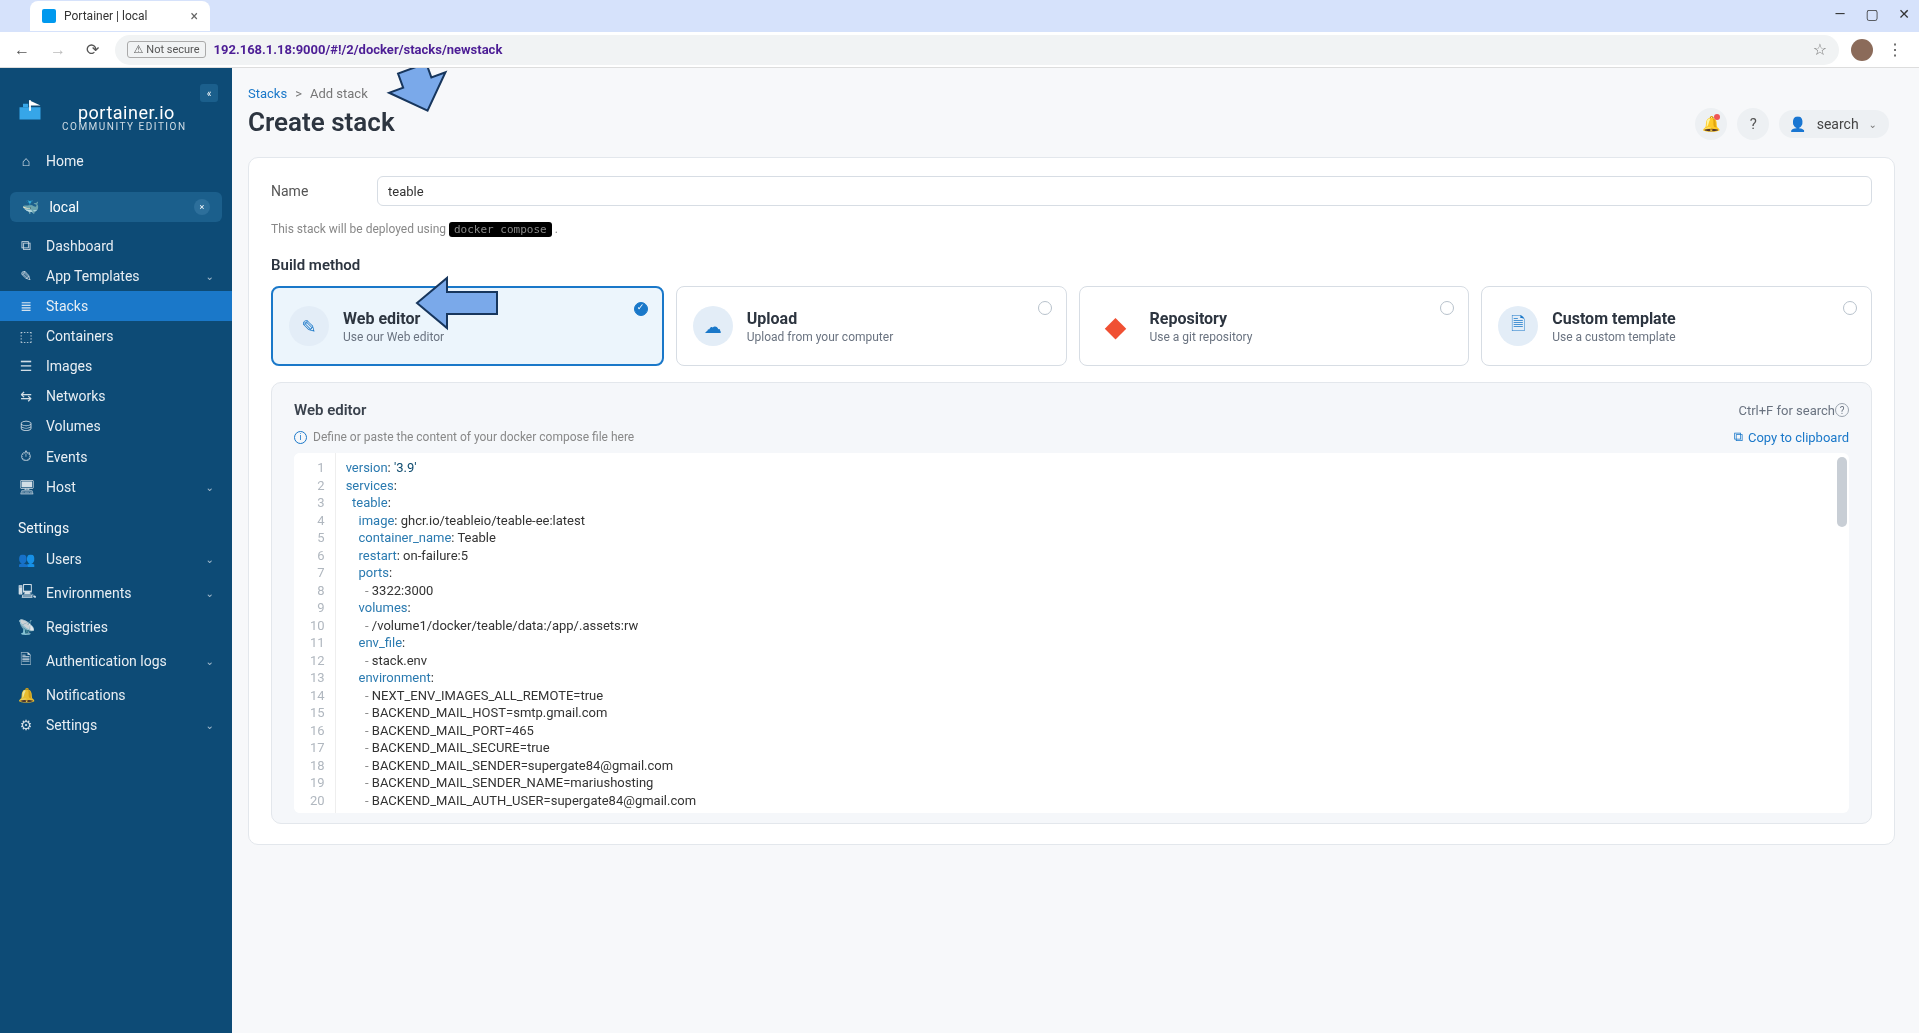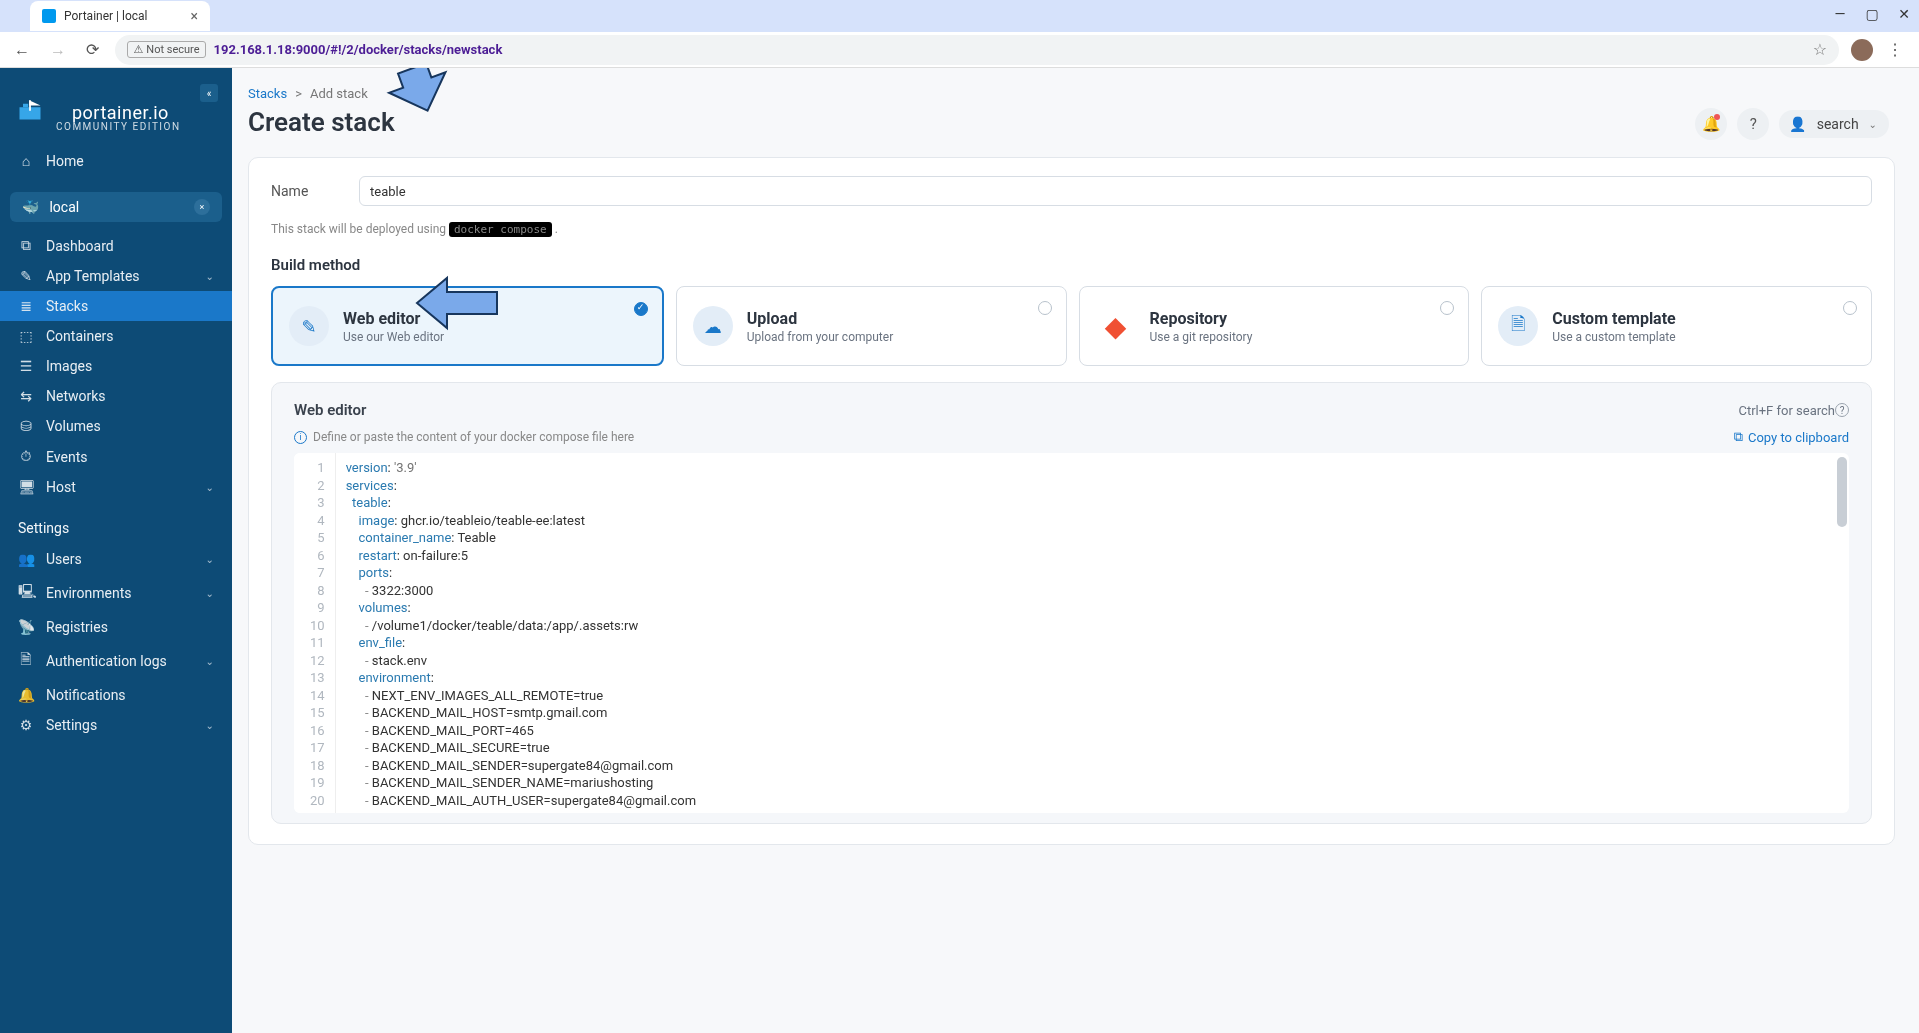--- a/index.html
+++ b/index.html
@@ -23,21 +23,21 @@
 .url-text { flex: 1; font-size: 13px; color: #4c1d95; font-weight: bold; }
 .url-right { display: flex; align-items: center; gap: 14px; padding-right: 6px; }
 .avatar-small { width: 22px; height: 22px; border-radius: 50%; background: #8b6b5a; }
 .kebab { color: #555; font-size: 16px; }
 
 
 .app-shell { display: flex; height: calc(1033px - 68px); background: #f7f8fa; }
 
 
 .sidebar { width: 232px; background: #0d4b76; color: #fff; display: flex; flex-direction: column; padding-top: 8px; position: relative; }
-.sb-logo { display: flex; align-items: center; gap: 12px; padding: 10px 16px 14px; }
+.sb-logo { display: flex; align-items: center; gap: 18px; padding: 10px 16px 14px; }
 .sb-logo-mark { width: 28px; height: 28px; }
 .sb-logo-txt { display: flex; flex-direction: column; line-height: 1; }
 .sb-logo-txt .main { font-size: 18px; letter-spacing: 0.5px; }
 .sb-logo-txt .sub { font-size: 10px; letter-spacing: 1.5px; opacity: 0.8; }
 .sb-collapse { position: absolute; top: 16px; right: 14px; width: 18px; height: 18px; border-radius: 3px; background: #1b5f8c; display: flex; align-items: center; justify-content: center; font-size: 10px; }
 .sb-item { display: flex; align-items: center; gap: 12px; padding: 7px 18px; font-size: 14px; cursor: pointer; color: #e8eef3; }
 .sb-item.active { background: #1a78c9; }
 .sb-item .icon { width: 16px; text-align: center; opacity: 0.9; }
 .sb-item .chev { margin-left: auto; font-size: 10px; opacity: 0.7; }
 .sb-env-chip { margin: 16px 10px 8px; background: #1b5f8c; border-radius: 6px; padding: 7px 12px; display: flex; align-items: center; gap: 10px; font-size: 14px; }
@@ -50,21 +50,21 @@
 .breadcrumb .link { color: #1a78c9; }
 .page-title-row { display: flex; align-items: center; margin-top: 6px; }
 .page-title { font-size: 26px; font-weight: 600; color: #2d3540; }
 .top-right { position: absolute; right: 30px; top: 40px; display: flex; align-items: center; gap: 10px; }
 .icon-circle { width: 32px; height: 32px; border-radius: 50%; background: #edf0f3; display: flex; align-items: center; justify-content: center; color: #555; font-size: 15px; cursor: pointer; position: relative; }
 .icon-circle .dot { position: absolute; top: 6px; right: 7px; width: 6px; height: 6px; background: #e55; border-radius: 50%; }
 .user-chip { display: flex; align-items: center; gap: 10px; background: #edf0f3; border-radius: 18px; padding: 6px 12px 6px 10px; font-size: 14px; color: #444; cursor: pointer; }
 .user-chip .chev { font-size: 10px; color: #777; }
 
 .card { background: #fff; border: 1px solid #e3e7ec; border-radius: 10px; margin-top: 20px; padding: 18px 22px 20px; }
-.name-row { display: flex; align-items: center; gap: 18px; }
+.name-row { display: flex; align-items: center; gap: 36px; }
 .name-label { width: 70px; font-size: 14px; color: #555; }
 .name-input { flex: 1; border: 1px solid #d7dde4; border-radius: 6px; height: 30px; padding: 0 10px; font-size: 13px; color: #333; background: #fff; }
 .deploy-note { font-size: 12px; color: #888; margin-top: 16px; }
 .deploy-note code { background: #000000; padding: 1px 5px; border-radius: 3px; font-family: Consolas, monospace; font-size: 11px; }
 .subhead { font-size: 15px; font-weight: 600; color: #2d3540; margin-top: 20px; }
 
 .method-row { display: flex; gap: 12px; margin-top: 12px; }
 .method-card { flex: 1; border: 1px solid #d7dde4; border-radius: 8px; padding: 18px 16px; display: flex; align-items: center; gap: 14px; position: relative; cursor: pointer; background: #fff; }
 .method-card.selected { border: 2px solid #1a78c9; background: #ecf5fc; }
 .method-icon { width: 40px; height: 40px; border-radius: 50%; background: #e3edf7; display: flex; align-items: center; justify-content: center; font-size: 18px; color: #1a78c9; }
@@ -85,21 +85,21 @@
 .editor-toolbar .left { display: flex; align-items: center; gap: 6px; }
 .editor-toolbar .right { margin-left: auto; color: #1a78c9; display: flex; align-items: center; gap: 5px; cursor: pointer; font-size: 13px; }
 .info-i { width: 13px; height: 13px; border: 1.2px solid #1a78c9; border-radius: 50%; color: #1a78c9; font-size: 9px; display: inline-flex; align-items: center; justify-content: center; }
 
 .code-area { background: #fff; border-radius: 6px; margin-top: 8px; display: flex; font-family: Consolas, "Courier New", monospace; font-size: 13px; line-height: 1.35; height: 360px; overflow: hidden; position: relative; }
 .gutter { background: #fff; color: #b0b7bf; padding: 6px 10px 6px 16px; text-align: right; user-select: none; border-right: 1px solid #eee; }
 .gutter div { height: 17.5px; }
 .code-lines { padding: 6px 10px; white-space: pre; color: #333; }
 .code-lines .line { height: 17.5px; }     
 .kb { color: #2a7ab0; }
-.s { color: #737373; }     
+.s { color: #0c4a6e; }     
 .dash { color: #888; }
 .redacted { display:inline-block; width: 90px; height: 12px; background: #eee; vertical-align: middle; }
 .code-scrollbar { position: absolute; right: 2px; top: 4px; width: 10px; height: 70px; background: #c8ced5; border-radius: 5px; }
 
 
 .arrow-svg { position: absolute; pointer-events: none; }
 </style>
 </head>
 <body>
 

